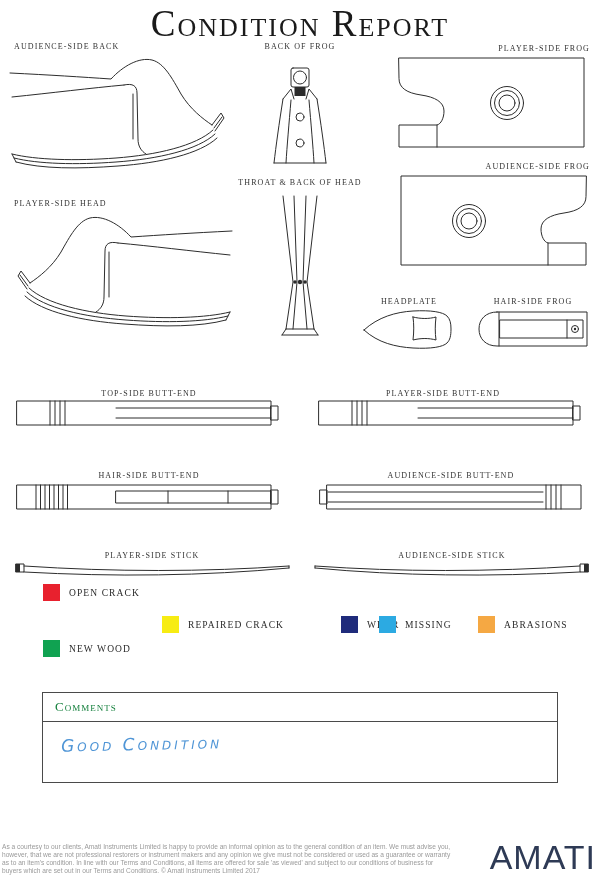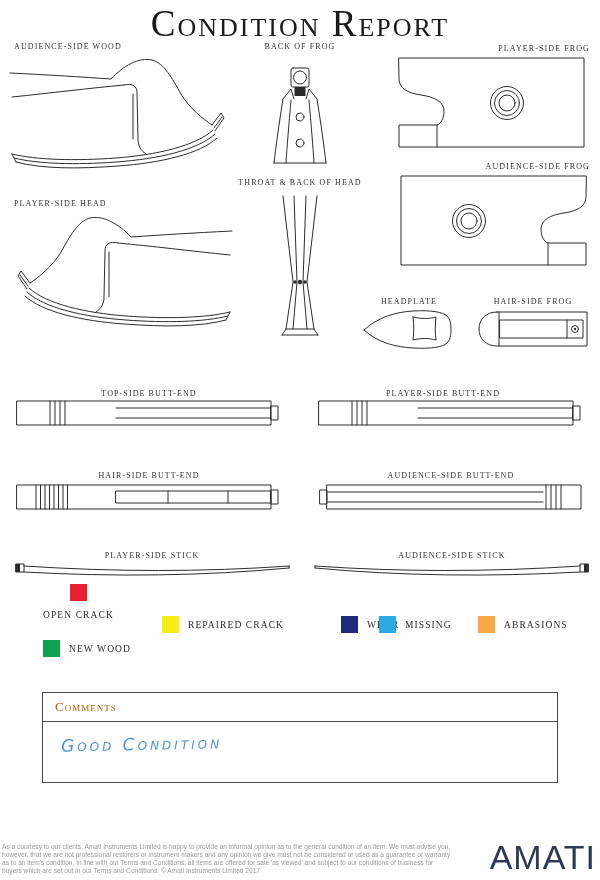--- a/index.html
+++ b/index.html
@@ -13,39 +13,39 @@
   svg.line{position:absolute;overflow:visible;}
   svg.line path,svg.line rect,svg.line circle,svg.line polyline{
     fill:none;stroke:#2d2d2d;stroke-width:1;stroke-linecap:round;stroke-linejoin:round;}
   svg.line .fill{fill:#2b2b2b;stroke:none;}
   .legend-item{position:absolute;display:flex;align-items:center;gap:9px;}
   .swatch{width:17px;height:17px;flex:0 0 auto;}
   .legend-label{font-size:9.5px;letter-spacing:1.1px;color:#2b2b2b;white-space:nowrap;}
   .comments{position:absolute;left:42px;top:692px;width:514px;height:89px;
             border:1px solid #4a4a4a;background:#fff;}
   .comments-header{height:28px;border-bottom:1px solid #4a4a4a;display:flex;align-items:center;
-                   padding:0 12px;font-variant:small-caps;font-size:13px;letter-spacing:1px;color:#a16207;}
+                   padding:0 12px;font-variant:small-caps;font-size:13px;letter-spacing:1px;color:#15803d;}
   .comments-body{position:relative;height:60px;}
   .handwriting{position:absolute;left:18px;top:12px;font-family:"DejaVu Sans",sans-serif;
                font-style:italic;font-variant:small-caps;font-size:17px;letter-spacing:3px;
                transform:rotate(-1.2deg);white-space:nowrap;}
   .disclaimer{position:absolute;left:2px;top:843px;width:452px;
               font-family:"Liberation Sans",sans-serif;font-size:6.6px;line-height:1.2;
               color:#9a9a9a;}
   .logo{position:absolute;right:4px;top:838px;font-family:"Liberation Sans",sans-serif;
         font-size:34px;letter-spacing:1px;}
 </style>
 </head>
 <body>
 
 <div id="page">
 
   <div class="title">Condition Report</div>
 
-  <div class="lbl" style="left:14px;top:42px;">AUDIENCE-SIDE WOOD</div>
+  <div class="lbl" style="left:14px;top:42px;">AUDIENCE-SIDE BACK</div>
   <div class="lbl c" style="left:240px;top:42px;width:120px;">BACK OF FROG</div>
   <div class="lbl r" style="left:440px;top:44px;width:150px;text-align:right;">PLAYER-SIDE FROG</div>
   <div class="lbl r" style="left:420px;top:162px;width:170px;">AUDIENCE-SIDE FROG</div>
   <div class="lbl" style="left:14px;top:199px;">PLAYER-SIDE HEAD</div>
   <div class="lbl c" style="left:230px;top:178px;width:140px;">THROAT &amp; BACK OF HEAD</div>
   <div class="lbl c" style="left:363px;top:297px;width:92px;">HEADPLATE</div>
   <div class="lbl c" style="left:477px;top:297px;width:112px;">HAIR-SIDE FROG</div>
   <div class="lbl c" style="left:18px;top:389px;width:262px;">TOP-SIDE BUTT-END</div>
   <div class="lbl c" style="left:312px;top:389px;width:262px;">PLAYER-SIDE BUTT-END</div>
   <div class="lbl c" style="left:18px;top:471px;width:262px;">HAIR-SIDE BUTT-END</div>
@@ -181,21 +181,21 @@
   <svg class="line" style="left:314px;top:560px;" width="276" height="18" viewBox="0 0 276 18">
     <g transform="translate(276,0) scale(-1,1)">
       <rect x="2" y="4" width="8" height="8"></rect>
       <rect class="fill" x="2" y="4" width="4" height="8"></rect>
       <path d="M10,6 C100,12 190,12 275,6"></path>
       <path d="M10,12 C100,17 190,16 275,8"></path>
       <path d="M275,6 L275,8"></path>
     </g>
   </svg>
 
-  <div class="legend-item" style="left:43px;top:584px;flex-direction:column;">
+  <div class="legend-item" style="left:43px;top:584px;">
     <span class="swatch" style="background: rgb(232, 33, 46);"></span>
     <span class="legend-label">OPEN CRACK</span>
   </div>
   <div class="legend-item" style="left:162px;top:616px;">
     <span class="swatch" style="background: rgb(247, 236, 19);"></span>
     <span class="legend-label">REPAIRED CRACK</span>
   </div>
   <div class="legend-item" style="left:293px;top:616px;padding-left:48px;">
     <span class="swatch" style="background: rgb(31, 43, 123);"></span>
     <span class="legend-label">WEAR</span>

